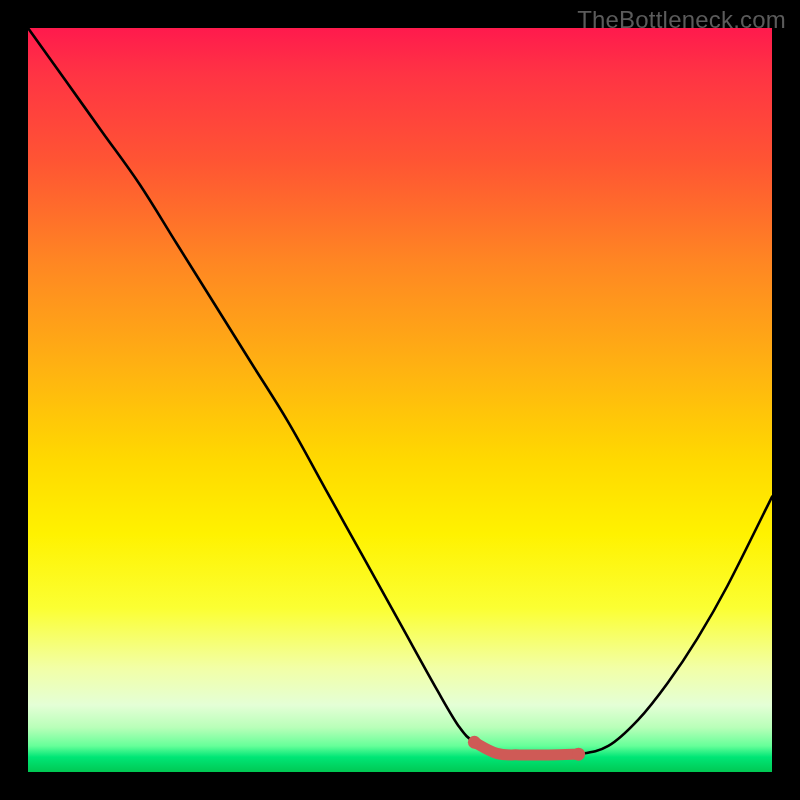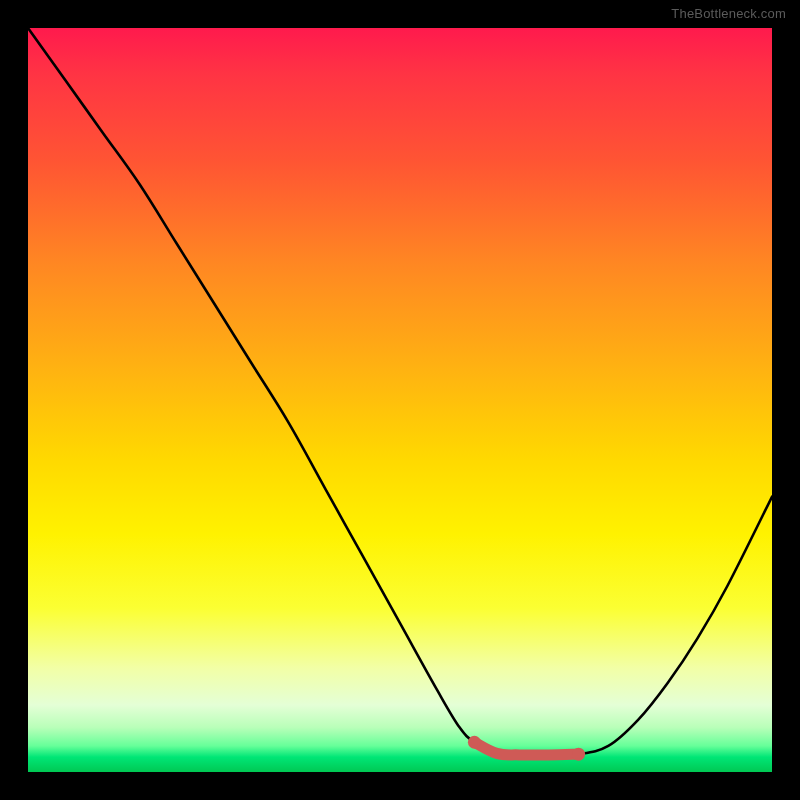--- a/index.html
+++ b/index.html
@@ -30,21 +30,21 @@
       #b9ffb9 94%,
       #66ff99 96.5%,
       #00e676 98%,
       #00c853 100%);
   }
   .watermark {
     position: absolute;
     top: 6px;
     right: 14px;
     font-family: Arial, Helvetica, sans-serif;
-    font-size: 13px;
+    font-size: 24px;
     color: #5b5b5b;
     font-weight: 500;
     letter-spacing: 0.2px;
   }
   .curve-svg {
     position: absolute;
     left: 0;
     top: 0;
     width: 744px;
     height: 744px;

